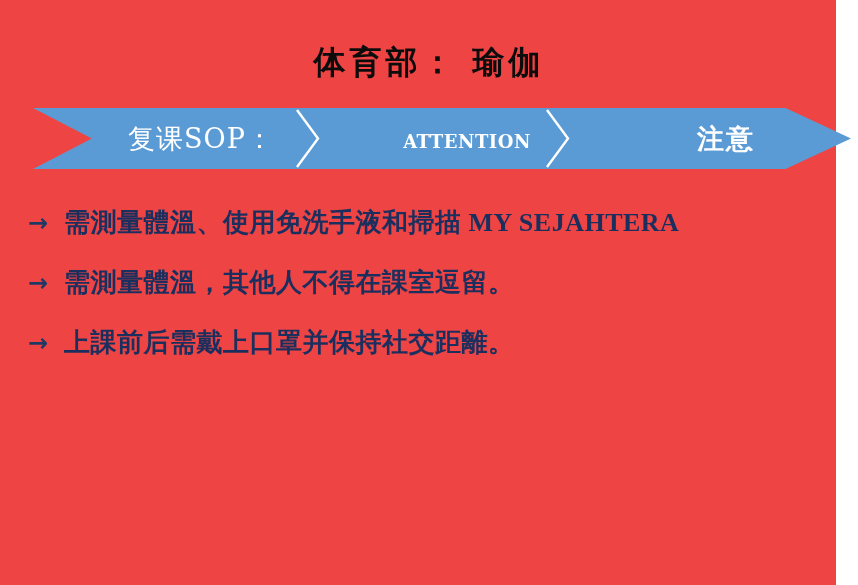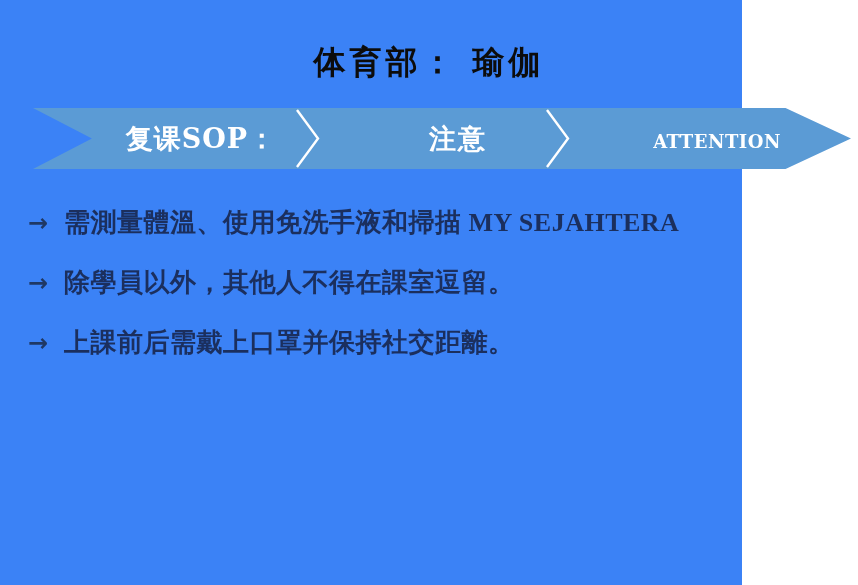--- a/index.html
+++ b/index.html
@@ -12,23 +12,23 @@
     height: 585px;
     background: #ffffff;
     font-family: "Liberation Sans", "DejaVu Sans", sans-serif;
     overflow: hidden;
     position: relative;
   }
 
   .slide {
     position: absolute;
     inset: 0;
-    width: 742px;
+    width: 836px;
     height: 585px;
-    background: #3b82f6;
+    background: #ef4444;
   }
 
   
   .title {
     position: absolute;
     left: 0;
     top: 45px;
     width: 858px;
     text-align: center;
     font-family: "DejaVu Serif", "Liberation Serif", serif;
@@ -68,21 +68,21 @@
     align-items: center;
     justify-content: center;
     color: #ffffff;
     white-space: nowrap;
   }
   .cell-sop {
     width: 300px;
     padding-left: 36px;
     box-sizing: border-box;
     font-family: "DejaVu Serif", "Liberation Serif", serif;
-    font-weight: bold;
+    font-weight: normal;
     font-size: 27px;
     letter-spacing: 1px;
   }
   .cell-zhuyi {
     width: 250px;
     font-family: "DejaVu Serif", "Liberation Serif", serif;
     font-weight: bold;
     font-size: 27px;
     letter-spacing: 2px;
   }
@@ -148,25 +148,25 @@
 
   <div class="title">体育部： 瑜伽</div>
 
   <div class="banner">
     <div class="banner-shape"></div>
 
     <div class="banner-cells">
       <div class="banner-cell cell-sop">
         <span>复课SOP：</span>
       </div>
+      <div class="banner-cell cell-attention">
+        <span>ATTENTION</span>
+      </div>
       <div class="banner-cell cell-zhuyi">
         <span>注意</span>
-      </div>
-      <div class="banner-cell cell-attention">
-        <span>ATTENTION</span>
       </div>
     </div>
 
     <div class="divider divider-1">
       <svg width="26" height="61" viewBox="0 0 26 61" aria-hidden="true">
         <polyline points="2,2 23,30.5 2,59" fill="none" stroke="#ffffff" stroke-width="2.4"></polyline>
       </svg>
     </div>
     <div class="divider divider-2">
       <svg width="26" height="61" viewBox="0 0 26 61" aria-hidden="true">
@@ -180,21 +180,21 @@
     <div class="bullet">
       <div class="bullet-arrow">→</div>
       <div class="bullet-body">
         <div class="bullet-line">需測量體溫、使用免洗手液和掃描 MY SEJAHTERA</div>
       </div>
     </div>
 
     <div class="bullet">
       <div class="bullet-arrow">→</div>
       <div class="bullet-body">
-        <div class="bullet-line">除學員以外，其他人不得在課室逗留。</div>
+        <div class="bullet-line">需測量體溫，其他人不得在課室逗留。</div>
       </div>
     </div>
 
     <div class="bullet">
       <div class="bullet-arrow">→</div>
       <div class="bullet-body">
         <div class="bullet-line">上課前后需戴上口罩并保持社交距離。</div>
       </div>
     </div>
 

